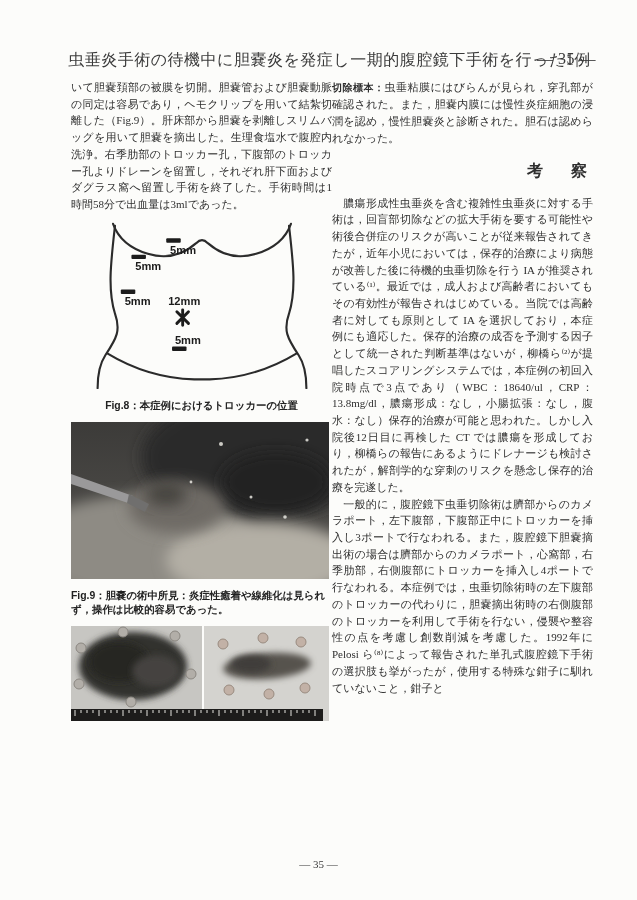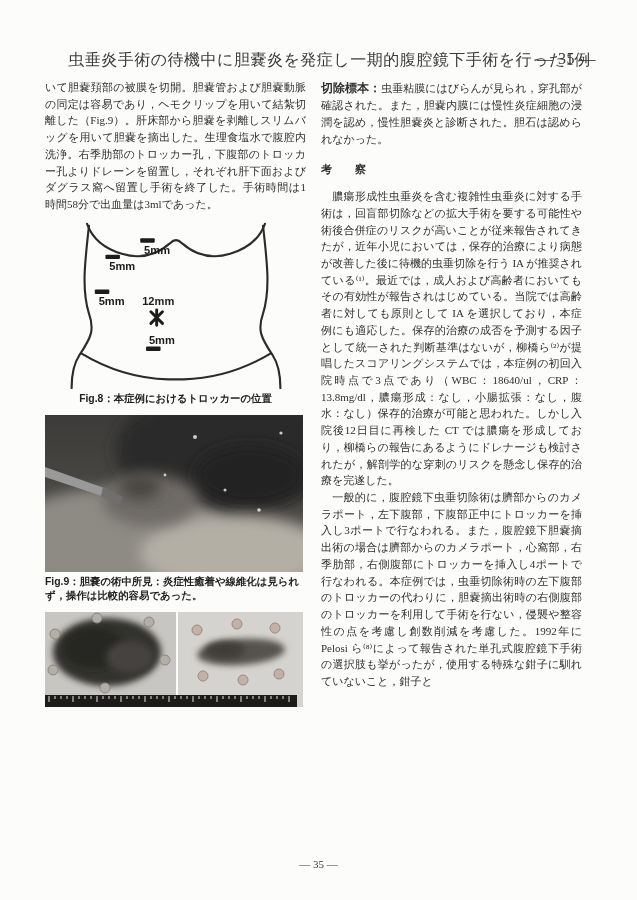--- a/index.html
+++ b/index.html
@@ -15,46 +15,46 @@
     color:#2a2a2a;
     overflow:hidden;
   }
   .header{
     position:absolute;top:50px;left:61px;width:537px;height:18px;
     font-size:16px;letter-spacing:0.5px;
   }
   .header .title{display:block;text-align:center;color:#3a3a3a;}
   .header .pagemark{position:absolute;right:2px;top:0;color:#3a3a3a;}
   .columns{
-    position:absolute;top:79px;left:45px;width:537px;
-    display:flex;gap:15px;
+    position:absolute;top:79px;left:71px;width:537px;
+    display:flex;
   }
   .col{
     width:261px;
     font-size:11px;line-height:1.52;
     text-align:justify;text-justify:inter-ideograph;
     color:#2e2e2e;
   }
   .col p{margin:0;}
   .blabel{
-    font-family:Liberation Serif, serif;
-    font-weight:bold;font-size:12px;
+    font-family:Liberation Mono, monospace;
+    font-weight:bold;font-size:10px;
   }
   .discussion-heading{
-    text-align:left;
-    font-family:Liberation Sans, sans-serif;
-    font-weight:bold;font-size:11px;
+    text-align:right;
+    font-family:Liberation Mono, monospace;
+    font-weight:bold;font-size:16px;
     margin:14px 0 10px 0 !important;
     letter-spacing:6px;
   }
   .figure{margin-top:8px;}
   .fig-caption{
     font-family:"Liberation Sans","DejaVu Sans",sans-serif;
     font-weight:bold;font-size:10.4px;line-height:1.42;
-    text-align:left;margin-top:3px;color:#222;
+    text-align:left;margin-top:10px;color:#222;
   }
   .fig8-svg{display:block;margin:2px auto 0 auto;}
   .photo{display:block;width:258px;border:0;}
   .footer{
     position:absolute;bottom:30px;left:0;width:637px;
     text-align:center;font-size:11px;color:#3a3a3a;
   }
 </style>
 </head>
 <body>

